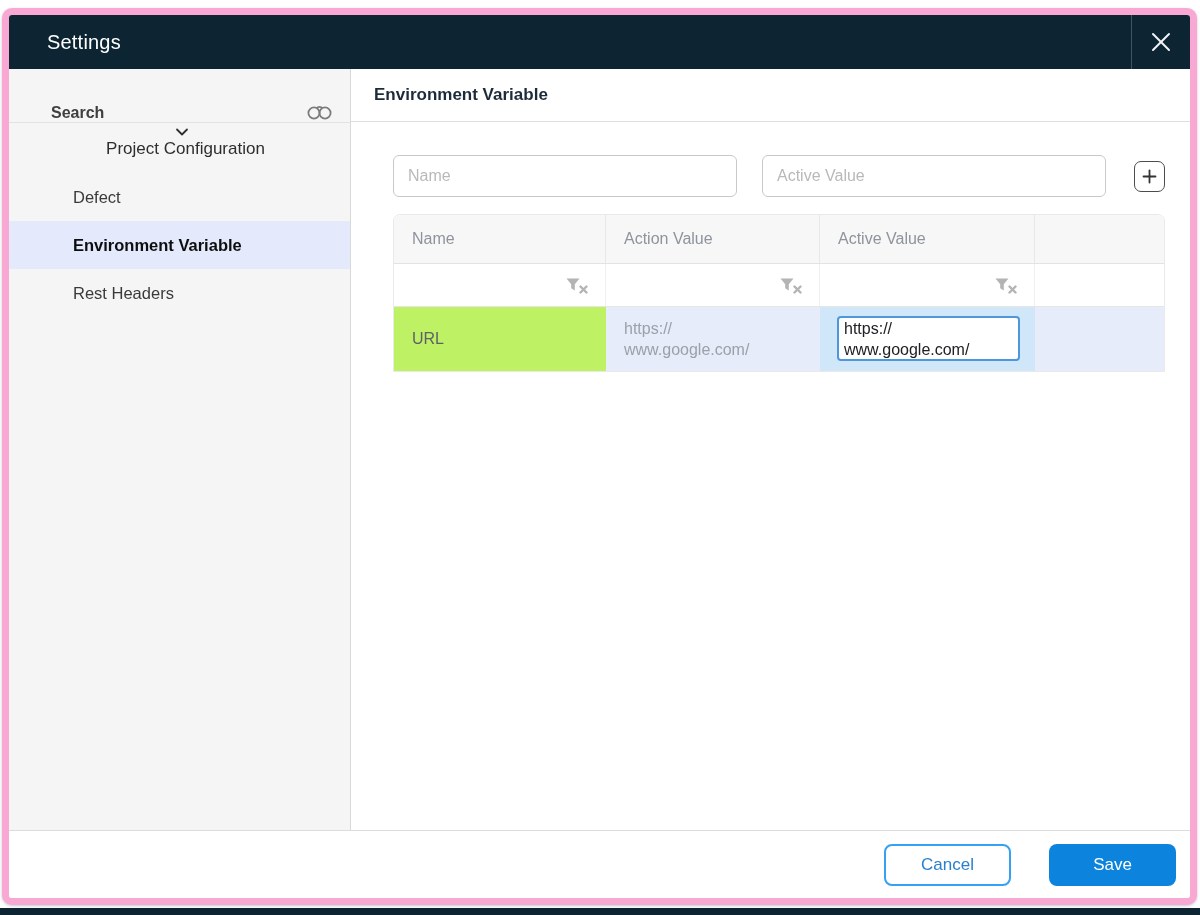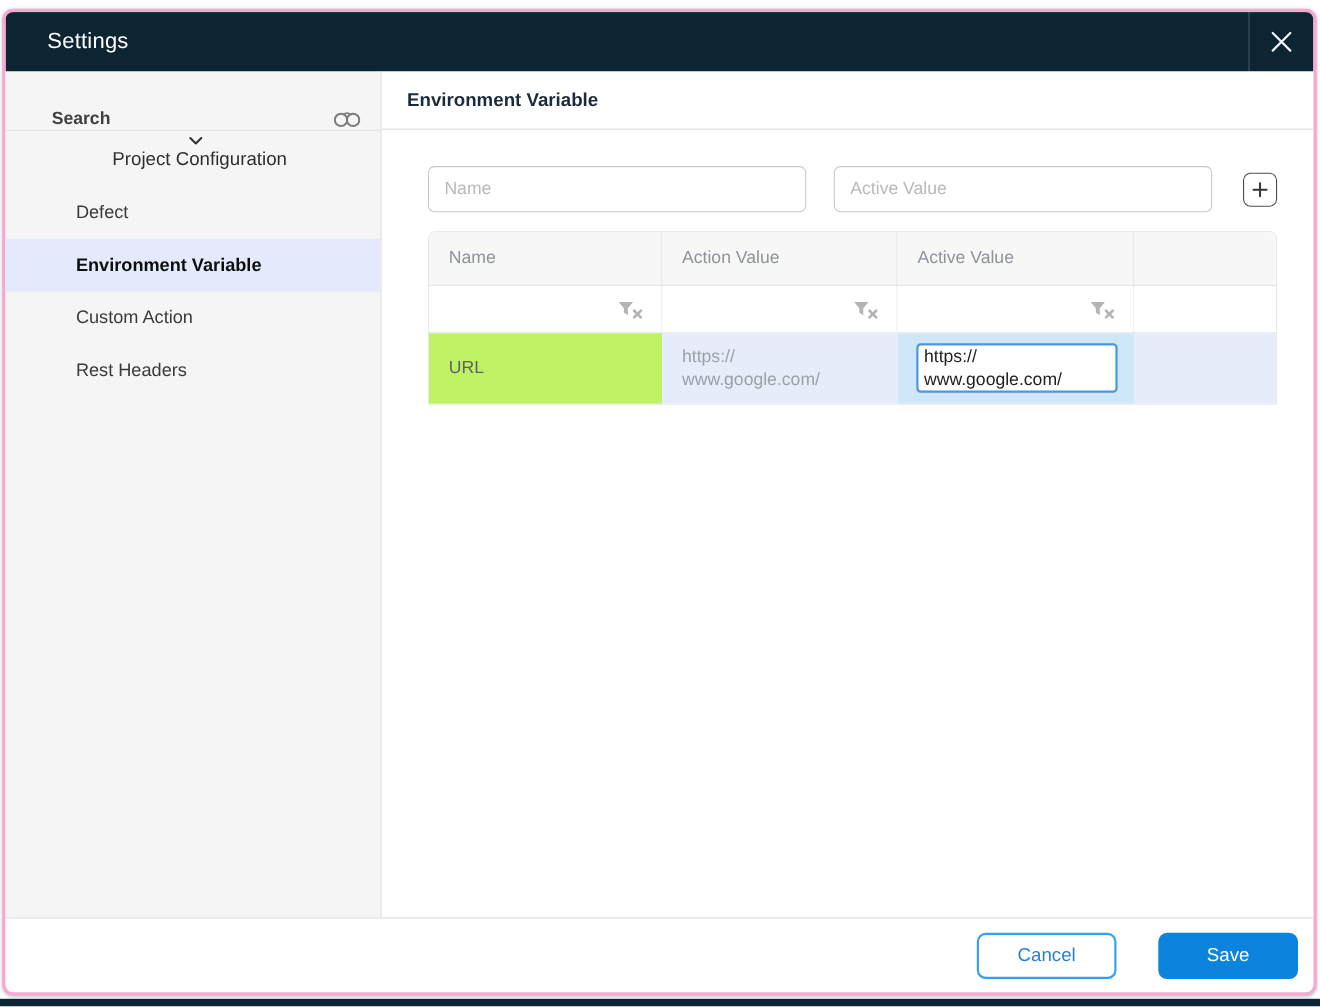--- a/index.html
+++ b/index.html
@@ -4,21 +4,21 @@
 <style>
   * { margin:0; padding:0; box-sizing:border-box; }
   html,body { width:1200px; height:915px; background:#ffffff;
               font-family:"Liberation Sans", sans-serif; overflow:hidden; }
   .canvas { position:relative; width:1200px; height:915px; background:#ffffff; }
 
   
   .backdrop-strip { position:absolute; left:0; right:0; bottom:0; height:7px; background:#0d2433; }
 
   .dialog { position:absolute; left:2px; top:8px; width:1195px; height:897px;
-            background:#ffffff; border:3px solid #f9a8d4; border-radius:10px;
+            background:#ffffff; border:7px solid #f9a8d4; border-radius:10px;
             overflow:hidden; display:flex; flex-direction:column;
             box-shadow:0 1px 3px rgba(20,40,60,.25); }
 
   
   .dlg-header { height:54px; flex:0 0 54px; background:#0d2433; display:flex; align-items:center; }
   .dlg-title { padding-left:38px; color:#ffffff; font-size:20px; font-weight:500; letter-spacing:.2px; }
   .dlg-header .spacer { flex:1; }
   .close-btn { width:59px; height:54px; border-left:1px solid rgba(255,255,255,.22);
                display:flex; align-items:center; justify-content:center; cursor:pointer; background:transparent; border-top:none; border-right:none; border-bottom:none; }
 
@@ -131,23 +131,20 @@
             </span>
             <span class="tree-parent-label">Project Configuration</span>
           </div>
           <div class="tree-item">
             <span>Defect</span>
           </div>
           <div class="tree-item selected">
             <span>Environment Variable</span>
           </div>
           <div class="tree-item">
-            <span>Custom Action</span>
-          </div>
-          <div class="tree-item">
             <span>Rest Headers</span>
           </div>
         </nav>
       </aside>
 
       <main class="main">
         <div class="main-header">
           <span class="main-title">Environment Variable</span>
         </div>
 

